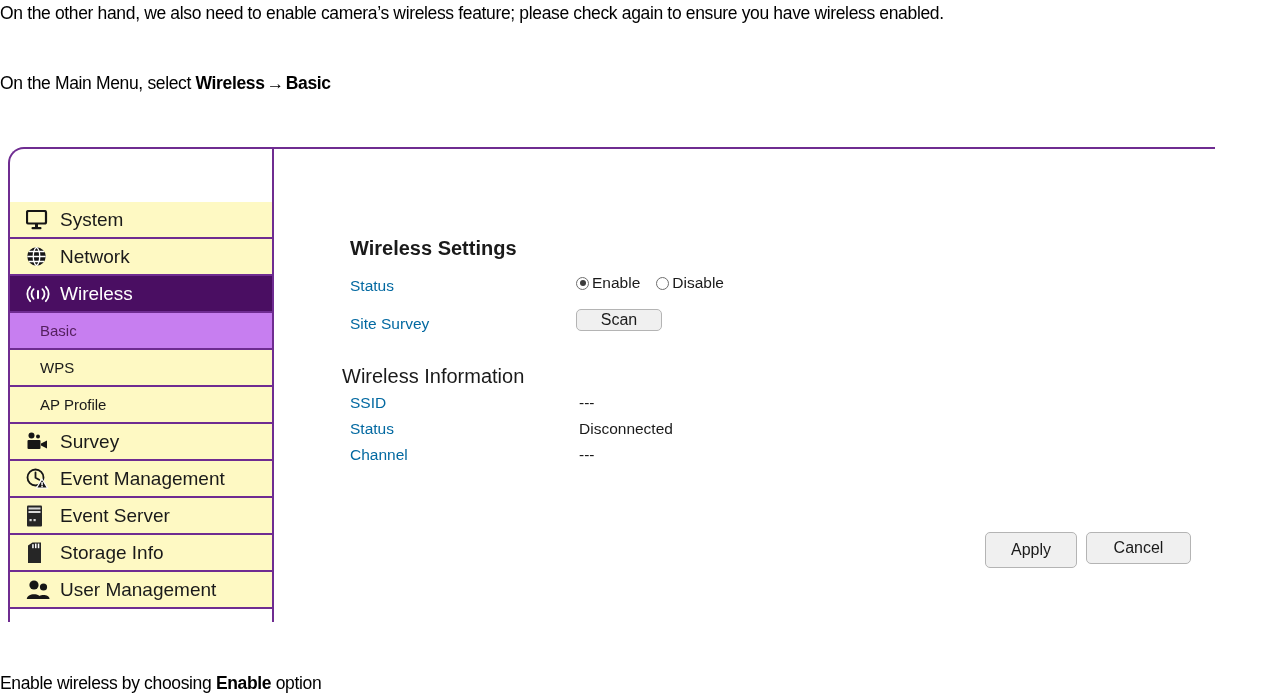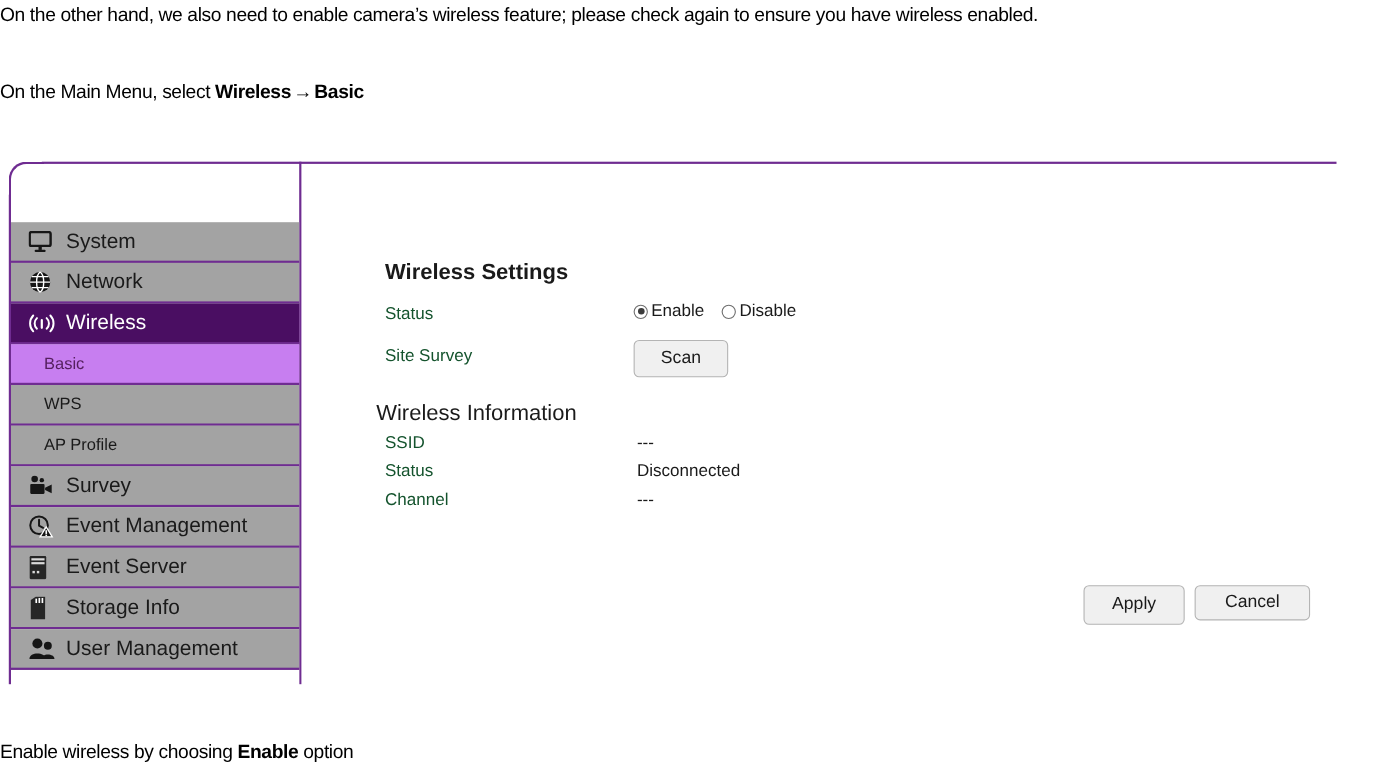--- a/index.html
+++ b/index.html
@@ -91,21 +91,21 @@
   }
   #sidebar-spacer {
     height: 53px;
   }
   .nav-item {
     position: relative;
     box-sizing: border-box;
     border-bottom: 2px solid #6f2c91;
     display: flex;
     align-items: center;
-    background: #a3a3a3;
+    background: #fef9c3;
   }
   .nav-item.top-level {
     height: 37px;
     padding-left: 16px;
   }
   .nav-item.sub-level {
     height: 37px;
     padding-left: 30px;
   }
   .nav-item.active-parent {
@@ -161,21 +161,21 @@
     color: #1a1a1a;
     white-space: nowrap;
   }
   #wireless-settings-title { left: 76px; top: 88px; font-weight: bold; }
   #wireless-information-title { left: 68px; top: 216px; }
 
   .field-label {
     position: absolute;
     font-family: "Liberation Sans", sans-serif;
     font-size: 15.5px;
-    color: #14532d;
+    color: #0369a1;
     white-space: nowrap;
   }
   .field-value {
     position: absolute;
     font-family: "Liberation Sans", sans-serif;
     font-size: 15.5px;
     color: #1a1a1a;
     white-space: nowrap;
   }
   #label-status        { left: 76px; top: 128px; }
@@ -242,21 +242,21 @@
     display: flex;
     align-items: center;
     justify-content: center;
     white-space: nowrap;
     cursor: default;
   }
   #scan-button {
     left: 302px;
     top: 160px;
     width: 86px;
-    height: 34px;
+    height: 22px;
   }
   #apply-button {
     left: 711px;
     top: 383px;
     width: 92px;
     height: 36px;
   }
   #cancel-button {
     left: 812px;
     top: 383px;

